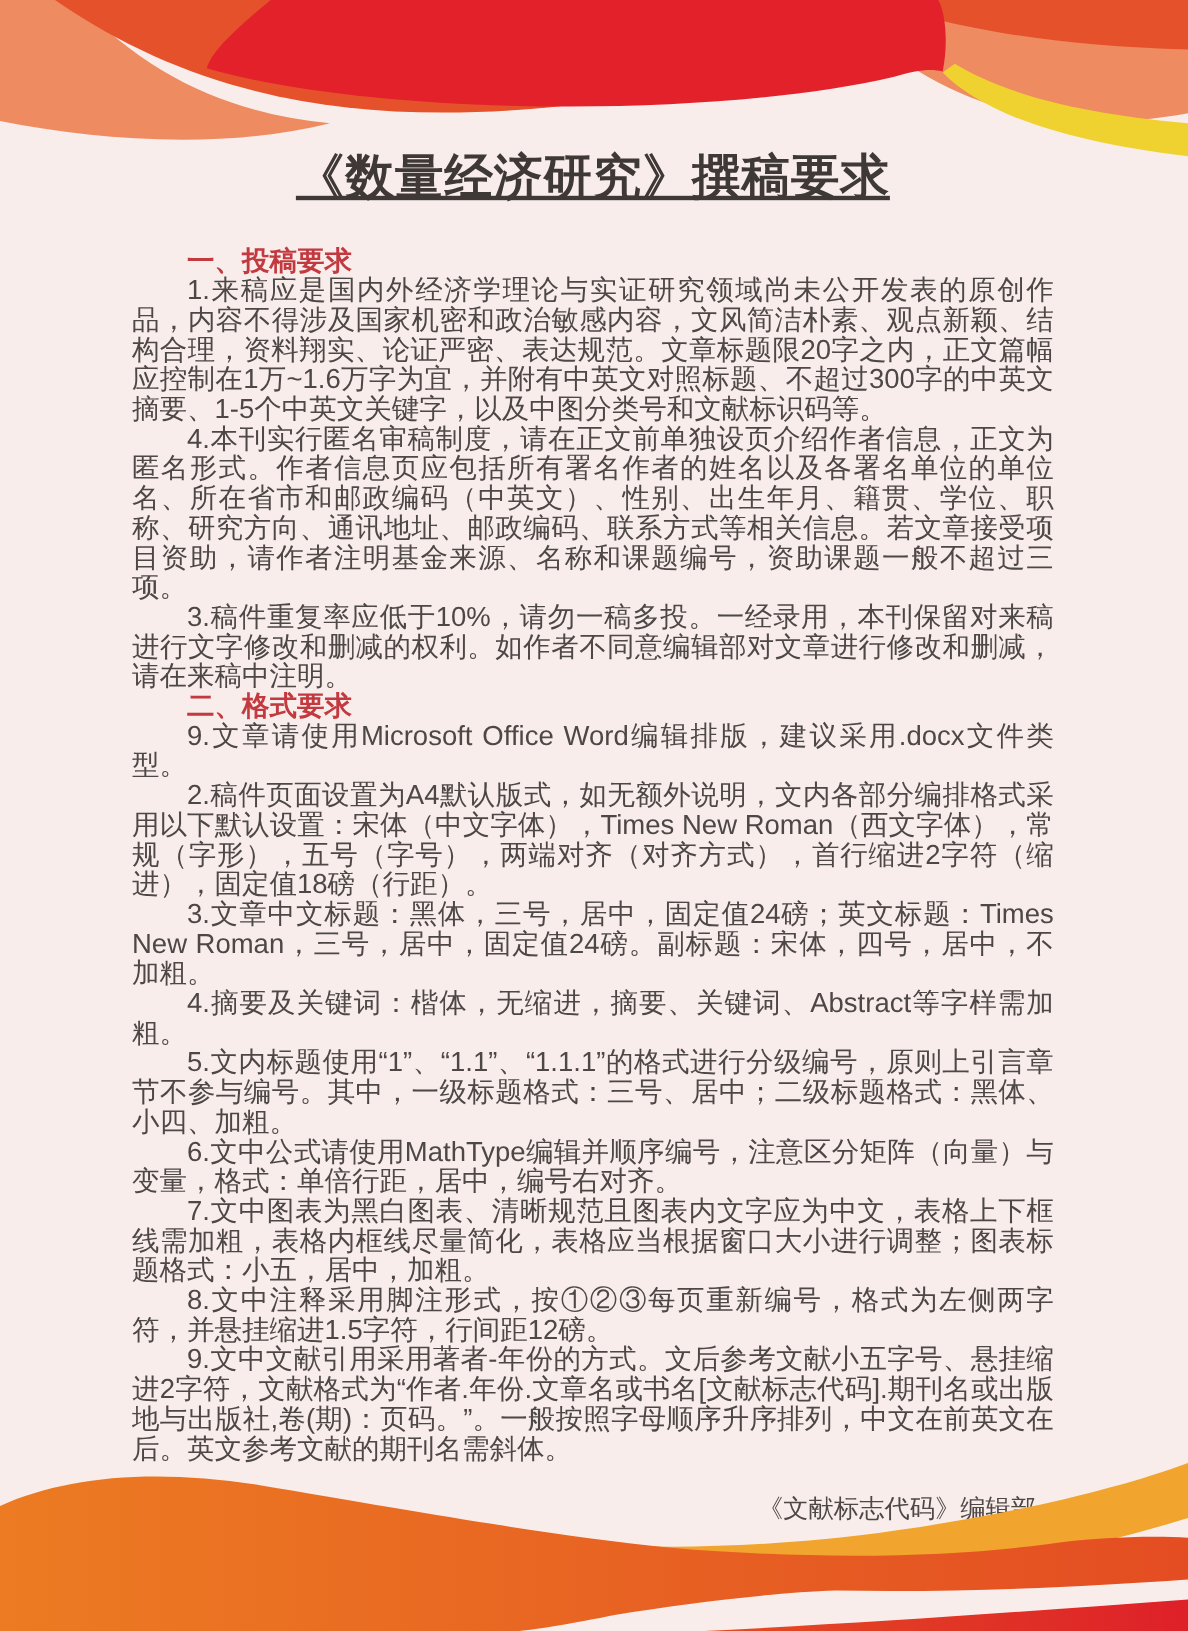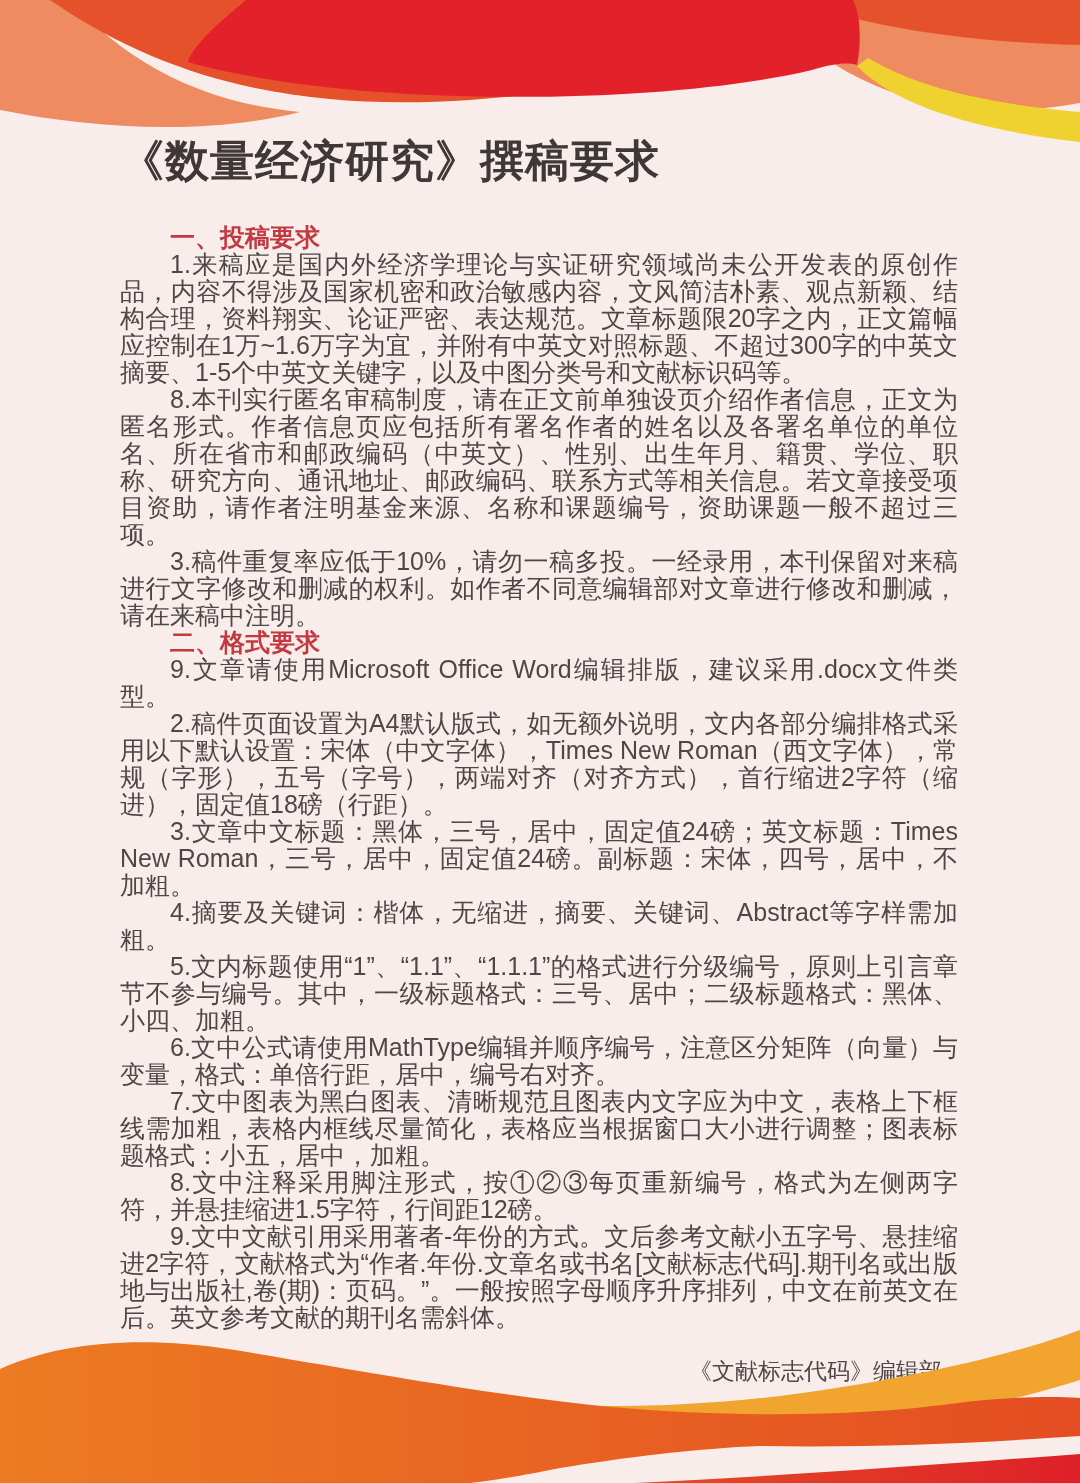--- a/index.html
+++ b/index.html
@@ -12,22 +12,23 @@
   }
   .deco{position:absolute;left:0;display:block;}
   .deco-top{top:0;}
   .deco-bottom{bottom:0;}
   .content{
     position:absolute;top:0;left:120px;width:838px;
   }
   .doc-title{
     margin:134px 0 36px 0;
     font-size:44px;line-height:54px;font-weight:bold;
-    text-align:left;letter-spacing:1px;
+    text-align:center;letter-spacing:1px;
     color:var(--title-text,#3E3836);
+    text-decoration:underline;
   }
   .doc-body p{
     margin:0;
     font-size:25px;line-height:27px;
     text-align:justify;text-indent:2em;
     color:var(--body-text,#4D4846);
   }
   .doc-body p.sec-heading{
     font-weight:bold;
     color:var(--heading-red,#C23A40);
@@ -51,21 +52,21 @@
     <path style="fill:var(--wave-orange,#E5512A)" d="M740,0 L1080,0 L1080,45 C950,42 850,22 795,0 Z"></path>
     <path style="fill:var(--wave-red,#E3212B)" d="M246,0 C210,30 192,48 188,62 C340,106 650,108 812,70 C832,64 846,62 857,65 C862,40 860,13 853,0 Z"></path>
     <path style="fill:var(--wave-yellow,#EFD230)" d="M857,66 C890,100 960,128 1080,142 L1080,112 C980,103 915,86 868,58 Z"></path>
   </svg>
 
   <div class="content">
     <h1 class="doc-title">《数量经济研究》撰稿要求</h1>
     <div class="doc-body">
         <p class="sec-heading">一、投稿要求</p>
         <p>1.来稿应是国内外经济学理论与实证研究领域尚未公开发表的原创作品，内容不得涉及国家机密和政治敏感内容，文风简洁朴素、观点新颖、结构合理，资料翔实、论证严密、表达规范。文章标题限20字之内，正文篇幅应控制在1万~1.6万字为宜，并附有中英文对照标题、不超过300字的中英文摘要、1-5个中英文关键字，以及中图分类号和文献标识码等。</p>
-        <p>8.本刊实行匿名审稿制度，请在正文前单独设页介绍作者信息，正文为匿名形式。作者信息页应包括所有署名作者的姓名以及各署名单位的单位名、所在省市和邮政编码（中英文）、性别、出生年月、籍贯、学位、职称、研究方向、通讯地址、邮政编码、联系方式等相关信息。若文章接受项目资助，请作者注明基金来源、名称和课题编号，资助课题一般不超过三项。</p>
+        <p>4.本刊实行匿名审稿制度，请在正文前单独设页介绍作者信息，正文为匿名形式。作者信息页应包括所有署名作者的姓名以及各署名单位的单位名、所在省市和邮政编码（中英文）、性别、出生年月、籍贯、学位、职称、研究方向、通讯地址、邮政编码、联系方式等相关信息。若文章接受项目资助，请作者注明基金来源、名称和课题编号，资助课题一般不超过三项。</p>
         <p>3.稿件重复率应低于10%，请勿一稿多投。一经录用，本刊保留对来稿进行文字修改和删减的权利。如作者不同意编辑部对文章进行修改和删减，请在来稿中注明。</p>
         <p class="sec-heading">二、格式要求</p>
         <p>9.文章请使用Microsoft Office Word编辑排版，建议采用.docx文件类型。</p>
         <p>2.稿件页面设置为A4默认版式，如无额外说明，文内各部分编排格式采用以下默认设置：宋体（中文字体），Times New Roman（西文字体），常规（字形），五号（字号），两端对齐（对齐方式），首行缩进2字符（缩进），固定值18磅（行距）。</p>
         <p>3.文章中文标题：黑体，三号，居中，固定值24磅；英文标题：Times New Roman，三号，居中，固定值24磅。副标题：宋体，四号，居中，不加粗。</p>
         <p>4.摘要及关键词：楷体，无缩进，摘要、关键词、Abstract等字样需加粗。</p>
         <p>5.文内标题使用“1”、“1.1”、“1.1.1”的格式进行分级编号，原则上引言章节不参与编号。其中，一级标题格式：三号、居中；二级标题格式：黑体、小四、加粗。</p>
         <p>6.文中公式请使用MathType编辑并顺序编号，注意区分矩阵（向量）与变量，格式：单倍行距，居中，编号右对齐。</p>
         <p>7.文中图表为黑白图表、清晰规范且图表内文字应为中文，表格上下框线需加粗，表格内框线尽量简化，表格应当根据窗口大小进行调整；图表标题格式：小五，居中，加粗。</p>
         <p>8.文中注释采用脚注形式，按①②③每页重新编号，格式为左侧两字符，并悬挂缩进1.5字符，行间距12磅。</p>

